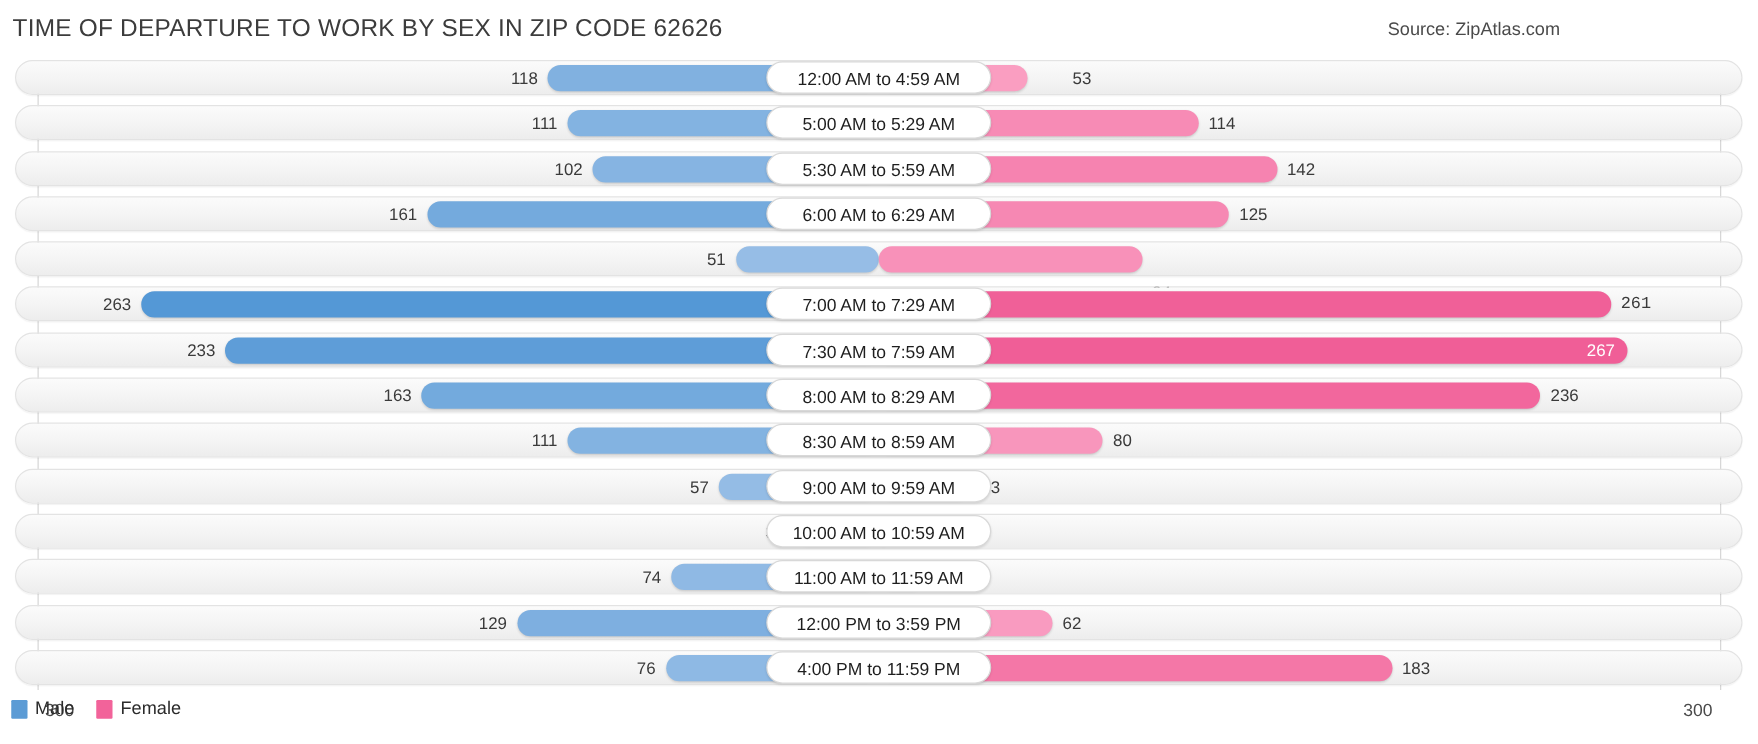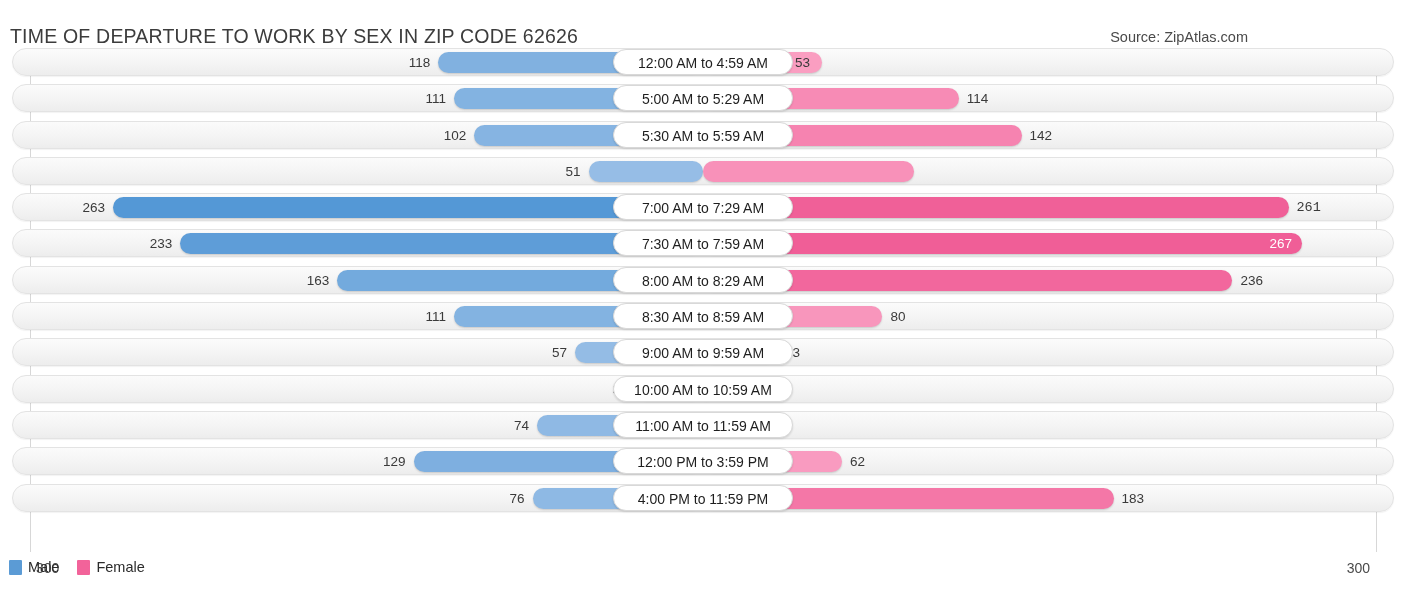--- a/index.html
+++ b/index.html
@@ -11,21 +11,21 @@
     height: 595px;
     background: #ffffff;
     font-family: "Liberation Sans", sans-serif;
     overflow: hidden;
     position: relative;
   }
 
   
   .header {
     position: absolute;
-    left: 0; top: 16px;
+    left: 0; top: 3px;
     width: 1258px;
     height: 44px;
   }
   .chart-title {
     position: absolute;
     left: 10px;
     top: 9px;
     font-size: 19.5px;
     letter-spacing: 0.2px;
     color: #3c3c3c;
@@ -191,38 +191,46 @@
 
 <div class="plot">
   <div class="gridline left"></div>
   <div class="gridline right"></div>
   <div class="rows" id="rows">
       <div class="row">
         <div class="track"></div>
         <div class="bar male" style="left: 438.287px; width: 264.713px; background: rgb(129, 177, 224);"></div>
         <div class="bar female" style="left: 703px; width: 118.897px; background: rgb(250, 158, 193);"></div>
         <div class="val male-out" style="left: 374.287px; width: 56px;">118</div>
-        <div class="val female-out" style="left: 795px; width: 60px;">53</div>
+        <div class="val female-out" style="left: 858px; width: 60px;">53</div>
         <div class="catpill">12:00 AM to 4:59 AM</div>
       </div>
       <div class="row">
         <div class="track"></div>
         <div class="bar male" style="left: 453.99px; width: 249.01px; background: rgb(131, 179, 225);"></div>
         <div class="bar female" style="left: 703px; width: 255.74px; background: rgb(247, 139, 181);"></div>
         <div class="val male-out" style="left: 389.99px; width: 56px;">111</div>
         <div class="val female-out" style="left: 966.74px; width: 60px;">114</div>
         <div class="catpill">5:00 AM to 5:29 AM</div>
       </div>
       <div class="row">
         <div class="track"></div>
         <div class="bar male" style="left: 474.18px; width: 228.82px; background: rgb(134, 180, 226);"></div>
         <div class="bar female" style="left: 703px; width: 318.553px; background: rgb(246, 131, 176);"></div>
         <div class="val male-out" style="left: 410.18px; width: 56px;">102</div>
         <div class="val female-out" style="left: 1029.55px; width: 60px;">142</div>
         <div class="catpill">5:30 AM to 5:59 AM</div>
+      </div>
+      <div class="row">
+        <div class="track"></div>
+        <div class="bar male" style="left: 341.823px; width: 361.177px; background: rgb(116, 170, 221);"></div>
+        <div class="bar female" style="left: 703px; width: 280.417px; background: rgb(246, 136, 179);"></div>
+        <div class="val male-out" style="left: 277.823px; width: 56px;">161</div>
+        <div class="val female-out" style="left: 991.417px; width: 60px;">125</div>
+        <div class="catpill">6:00 AM to 6:29 AM</div>
       </div>
       <div class="row">
         <div class="track"></div>
         <div class="bar male" style="left: 588.59px; width: 114.41px; background: rgb(150, 189, 230);"></div>
         <div class="bar female" style="left: 703px; width: 210.873px; background: rgb(248, 145, 185);"></div>
         <div class="val male-out" style="left: 524.59px; width: 56px;">51</div>
         <div class="val female-out" style="left: 921.873px; width: 60px; margin-top: 26px;">94</div>
       </div>
       <div class="row">
         <div class="track"></div>

